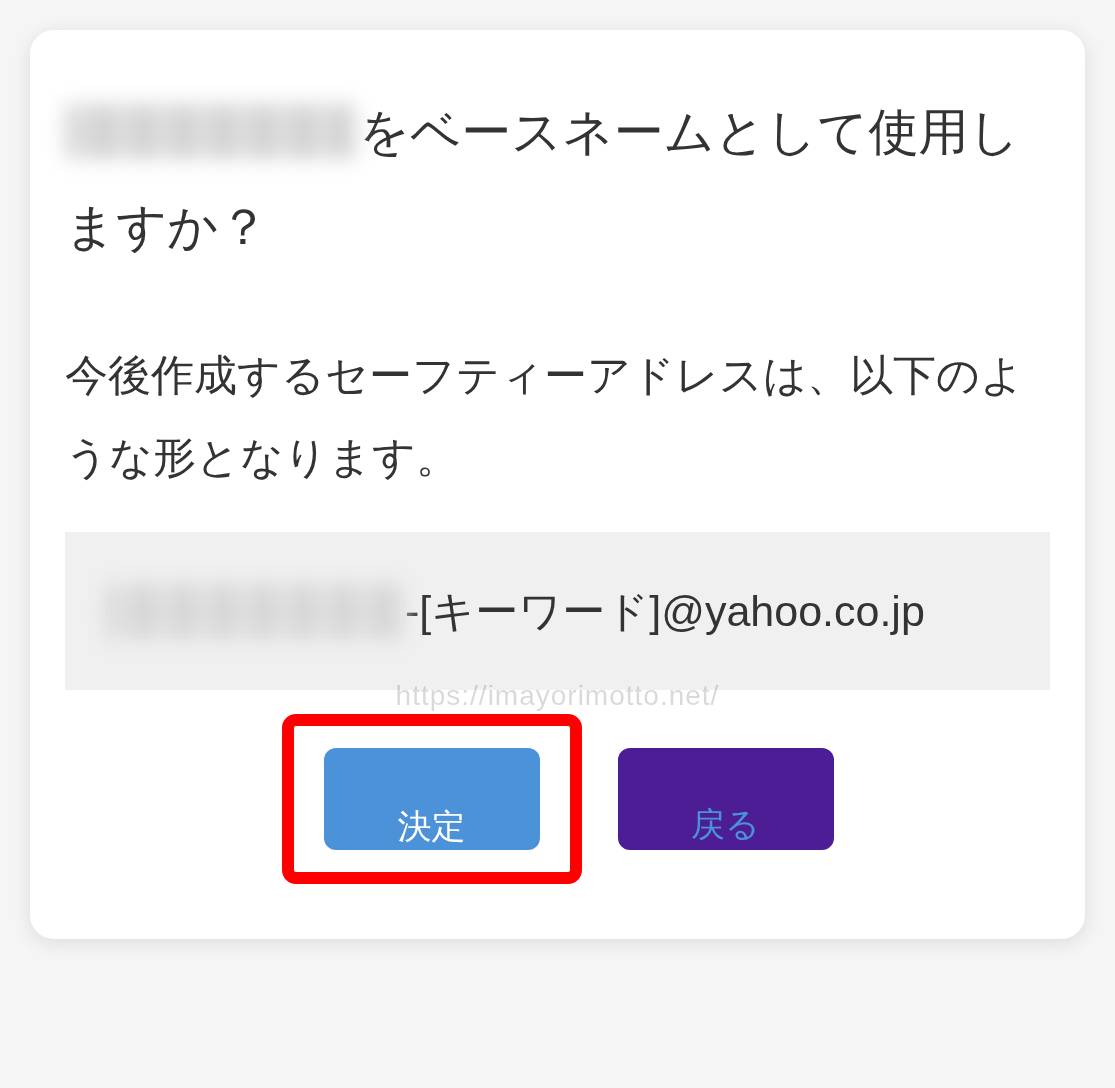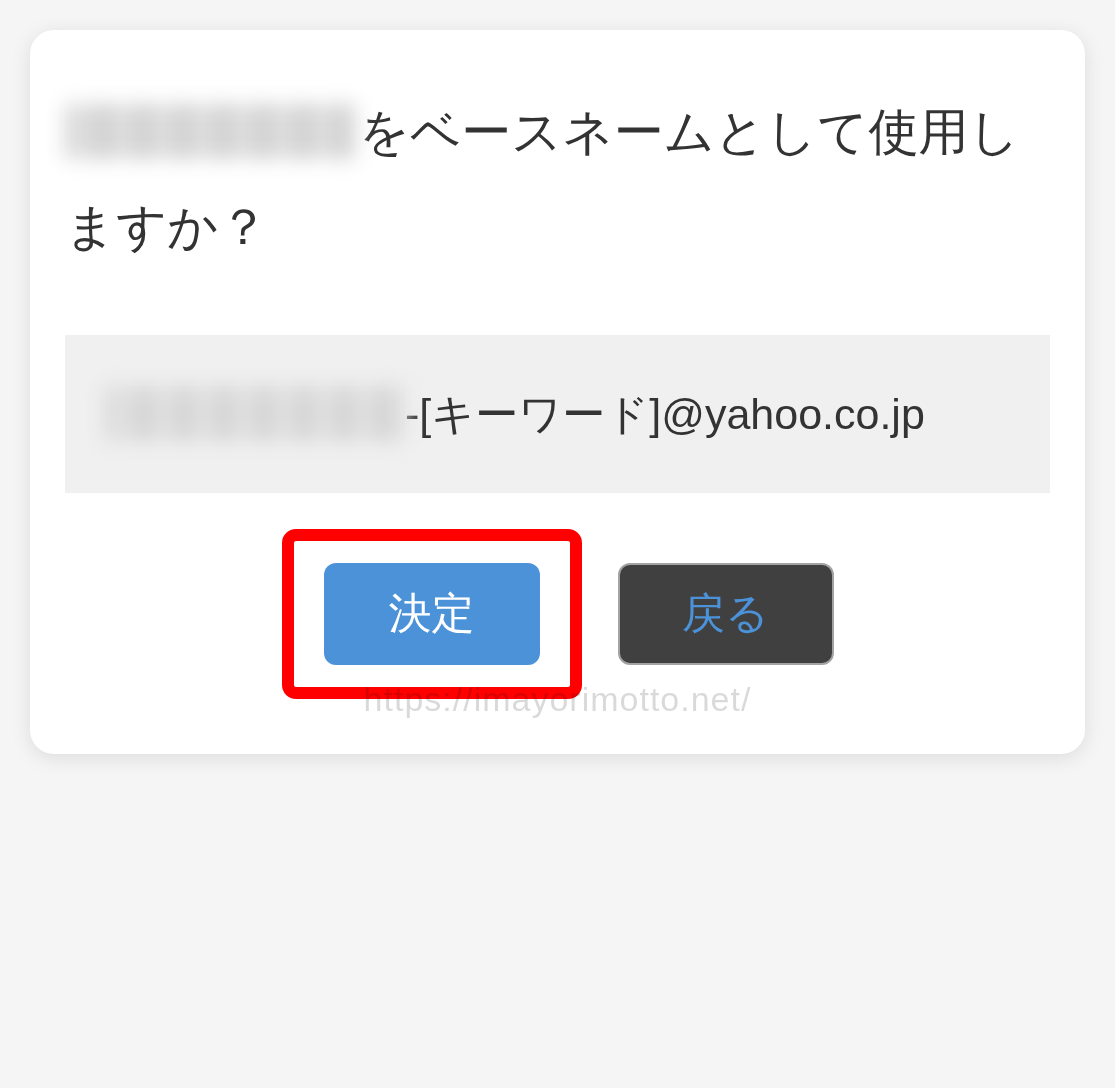--- a/index.html
+++ b/index.html
@@ -42,40 +42,40 @@
       color: #333333;
       margin-bottom: 34px;
     }
     .address-box {
       background: #f0f0f0;
       padding: 36px 40px 36px 40px;
       font-size: 43px;
       line-height: 2.0;
       color: #333333;
       word-break: break-all;
-      margin-bottom: 36px;
+      margin-bottom: 24px;
     }
     .address-box .redact2 {
       display: inline-block;
       width: 300px;
       height: 55px;
       vertical-align: middle;
       filter: blur(10px);
       background: repeating-linear-gradient(90deg,#d8d8d8 0 14px,#e6e6e6 14px 26px,#d4d4d4 26px 40px);
       border-radius: 4px;
       margin-right: 0px;
       position: relative;
       top: -4px;
     }
     .watermark {
       position: absolute;
       left: 0; right: 0;
       text-align: center;
       top: 650px;
-      font-size: 34px;
+      font-size: 28px;
       color: rgba(0,0,0,0.15);
       letter-spacing: 1px;
       pointer-events: none;
       font-family: Arial, sans-serif;
     }
     .warning {
       font-size: 43px;
       line-height: 1.9;
       color: #ff4500;
       margin-bottom: 40px;
@@ -87,49 +87,50 @@
       align-items: center;
     }
     .highlight-frame {
       border: 12px solid #ff0000;
       border-radius: 14px;
       padding: 22px 30px;
       display: inline-flex;
     }
     .btn {
       display: inline-flex;
-      align-items: center;
+      align-items: flex-end;
       justify-content: center;
-      font-size: 43px;
+      font-size: 34px;
       height: 102px;
       min-width: 216px;
       border-radius: 12px;
       cursor: pointer;
       user-select: none;
     }
     .btn-primary {
       background: #4b92d9;
       color: #ffffff;
       border: none;
     }
     .btn-secondary {
-      background: #404040;
+      background: #4c1d95;
       color: #4b92d9;
-      border: 2px solid #a3a3a3;
+      border: 2px solid #4c1d95;
     }
   </style>
 </head>
 <body>
 
 <div class="dialog">
 
   <p class="question-line">
     <span class="redact"></span><span>をベースネームとして使用しますか？</span>
   </p>
 
+  <p class="description">今後作成するセーフティーアドレスは、以下のような形となります。</p>
 
   <div class="address-box">
     <span class="redact2"></span><span>-[キーワード]@yahoo.co.jp</span>
   </div>
 
   <div class="watermark">https://imayorimotto.net/</div>
 
 
   <div class="button-row">
     <span class="highlight-frame">

